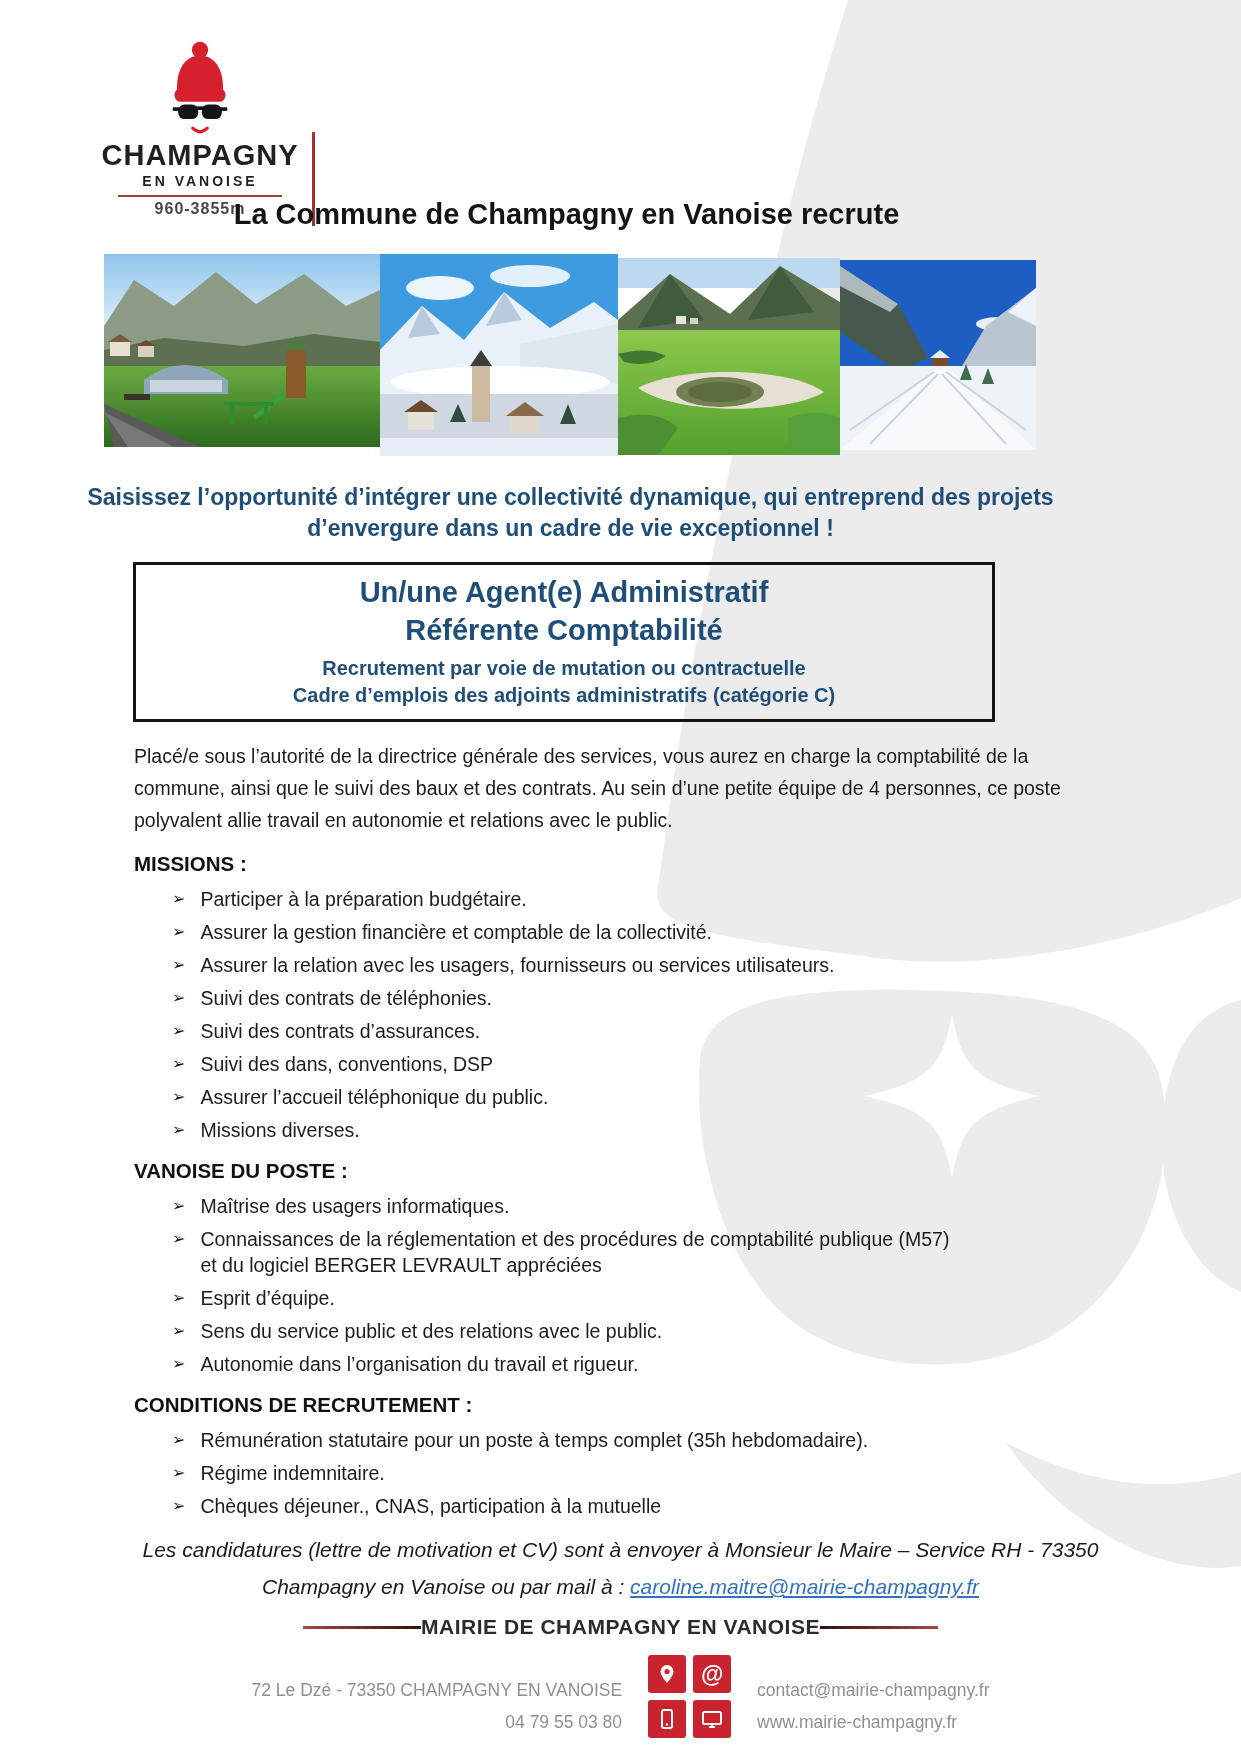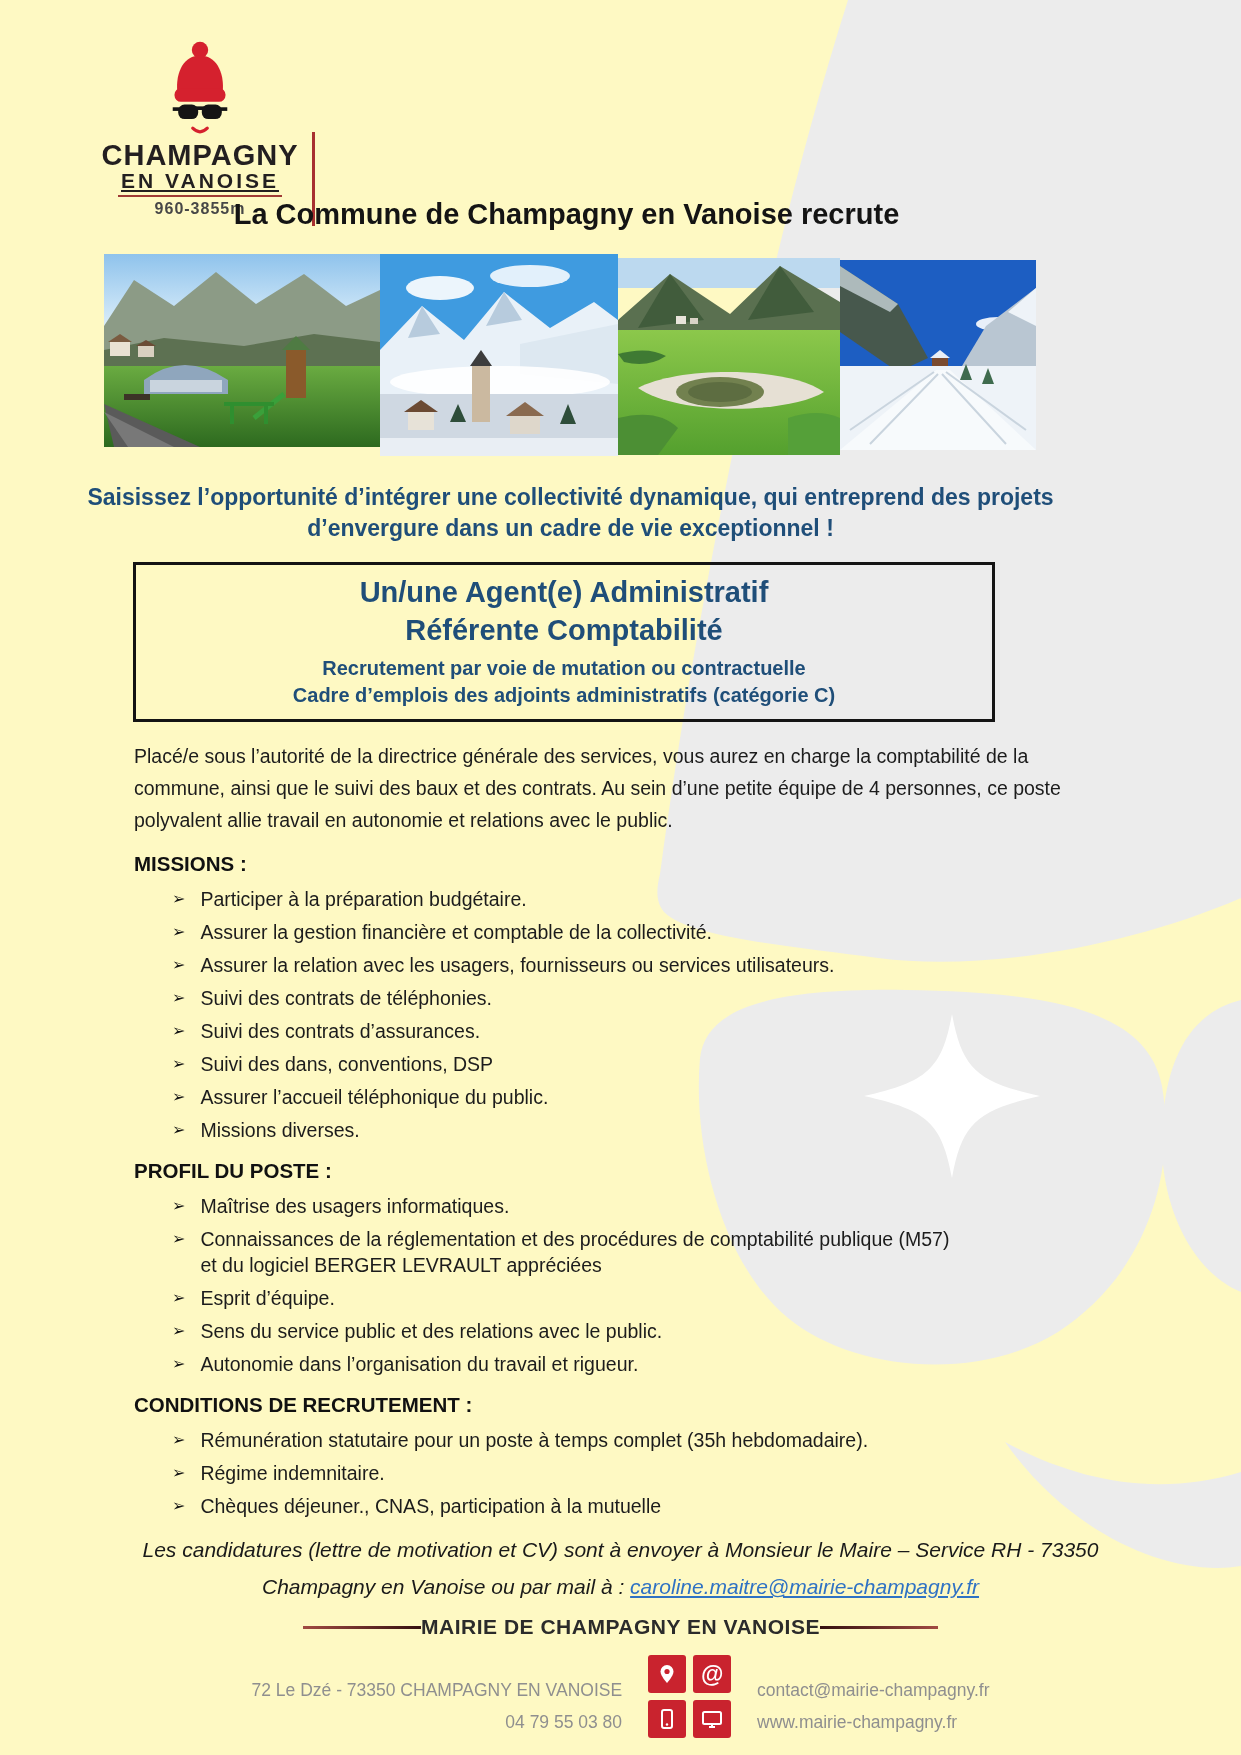--- a/index.html
+++ b/index.html
@@ -1,26 +1,26 @@
 <!DOCTYPE html>
 <html><head>
 <meta charset="utf-8">
 <style>
   html,body{margin:0;padding:0;background:#9a9a9a;}
-  .page{width:1241px;height:1755px;position:relative;background:#fef9c3;overflow:hidden;
+  .page{width:1241px;height:1755px;position:relative;background:#ffffff;overflow:hidden;
         font-family:"Liberation Sans",sans-serif;color:#1c1c1c;margin:0 auto;}
   .watermark{position:absolute;left:0;top:0;width:1241px;height:1755px;z-index:0;}
   .layer{position:relative;z-index:1;}
 
   
   .header{position:relative;height:248px;}
   .logo{position:absolute;left:100px;top:40px;width:200px;text-align:center;}
   .logo-mark{display:block;margin:0 auto;width:92px;height:100px;}
   .logo-name{font-size:29px;font-weight:bold;color:#231f20;letter-spacing:1px;line-height:30px;}
-  .logo-sub{font-size:21px;font-weight:bold;color:#231f20;letter-spacing:3px;line-height:22px;text-decoration:underline;}
+  .logo-sub{font-size:14px;font-weight:bold;color:#231f20;letter-spacing:3px;line-height:22px;}
   .logo-rule{height:2px;background:#a03b35;margin:3px 18px 3px;}
   .logo-alt{font-size:16px;font-weight:600;color:#474747;letter-spacing:1px;}
   .logo-divider{position:absolute;left:312px;top:132px;width:3px;height:94px;background:#a83030;}
   .doc-title{position:absolute;left:0;right:108px;top:198px;margin:0;text-align:center;
              font-size:29px;font-weight:bold;color:#141414;}
 
   
   .photo-strip{display:flex;align-items:flex-start;margin:6px 0 0 104px;width:932px;height:208px;}
   .photo{flex:0 0 auto;}
   .photo svg{display:block;}
@@ -233,21 +233,21 @@
     <li>
         <span class="bullet">➢</span>
         <span class="li-text">Assurer l’accueil téléphonique du public.</span>
       </li>
     <li>
         <span class="bullet">➢</span>
         <span class="li-text">Missions diverses.</span>
       </li>
   </ul>
 
-  <h2 class="section-heading layer">PROFIL DU POSTE :</h2>
+  <h2 class="section-heading layer">VANOISE DU POSTE :</h2>
   <ul class="bullets layer">
     <li>
         <span class="bullet">➢</span>
         <span class="li-text">Maîtrise des usagers informatiques.</span>
       </li>
     <li>
         <span class="bullet">➢</span>
         <span class="li-text">Connaissances de la réglementation et des procédures de comptabilité publique (M57)
 et du logiciel BERGER LEVRAULT appréciées</span>
       </li>

